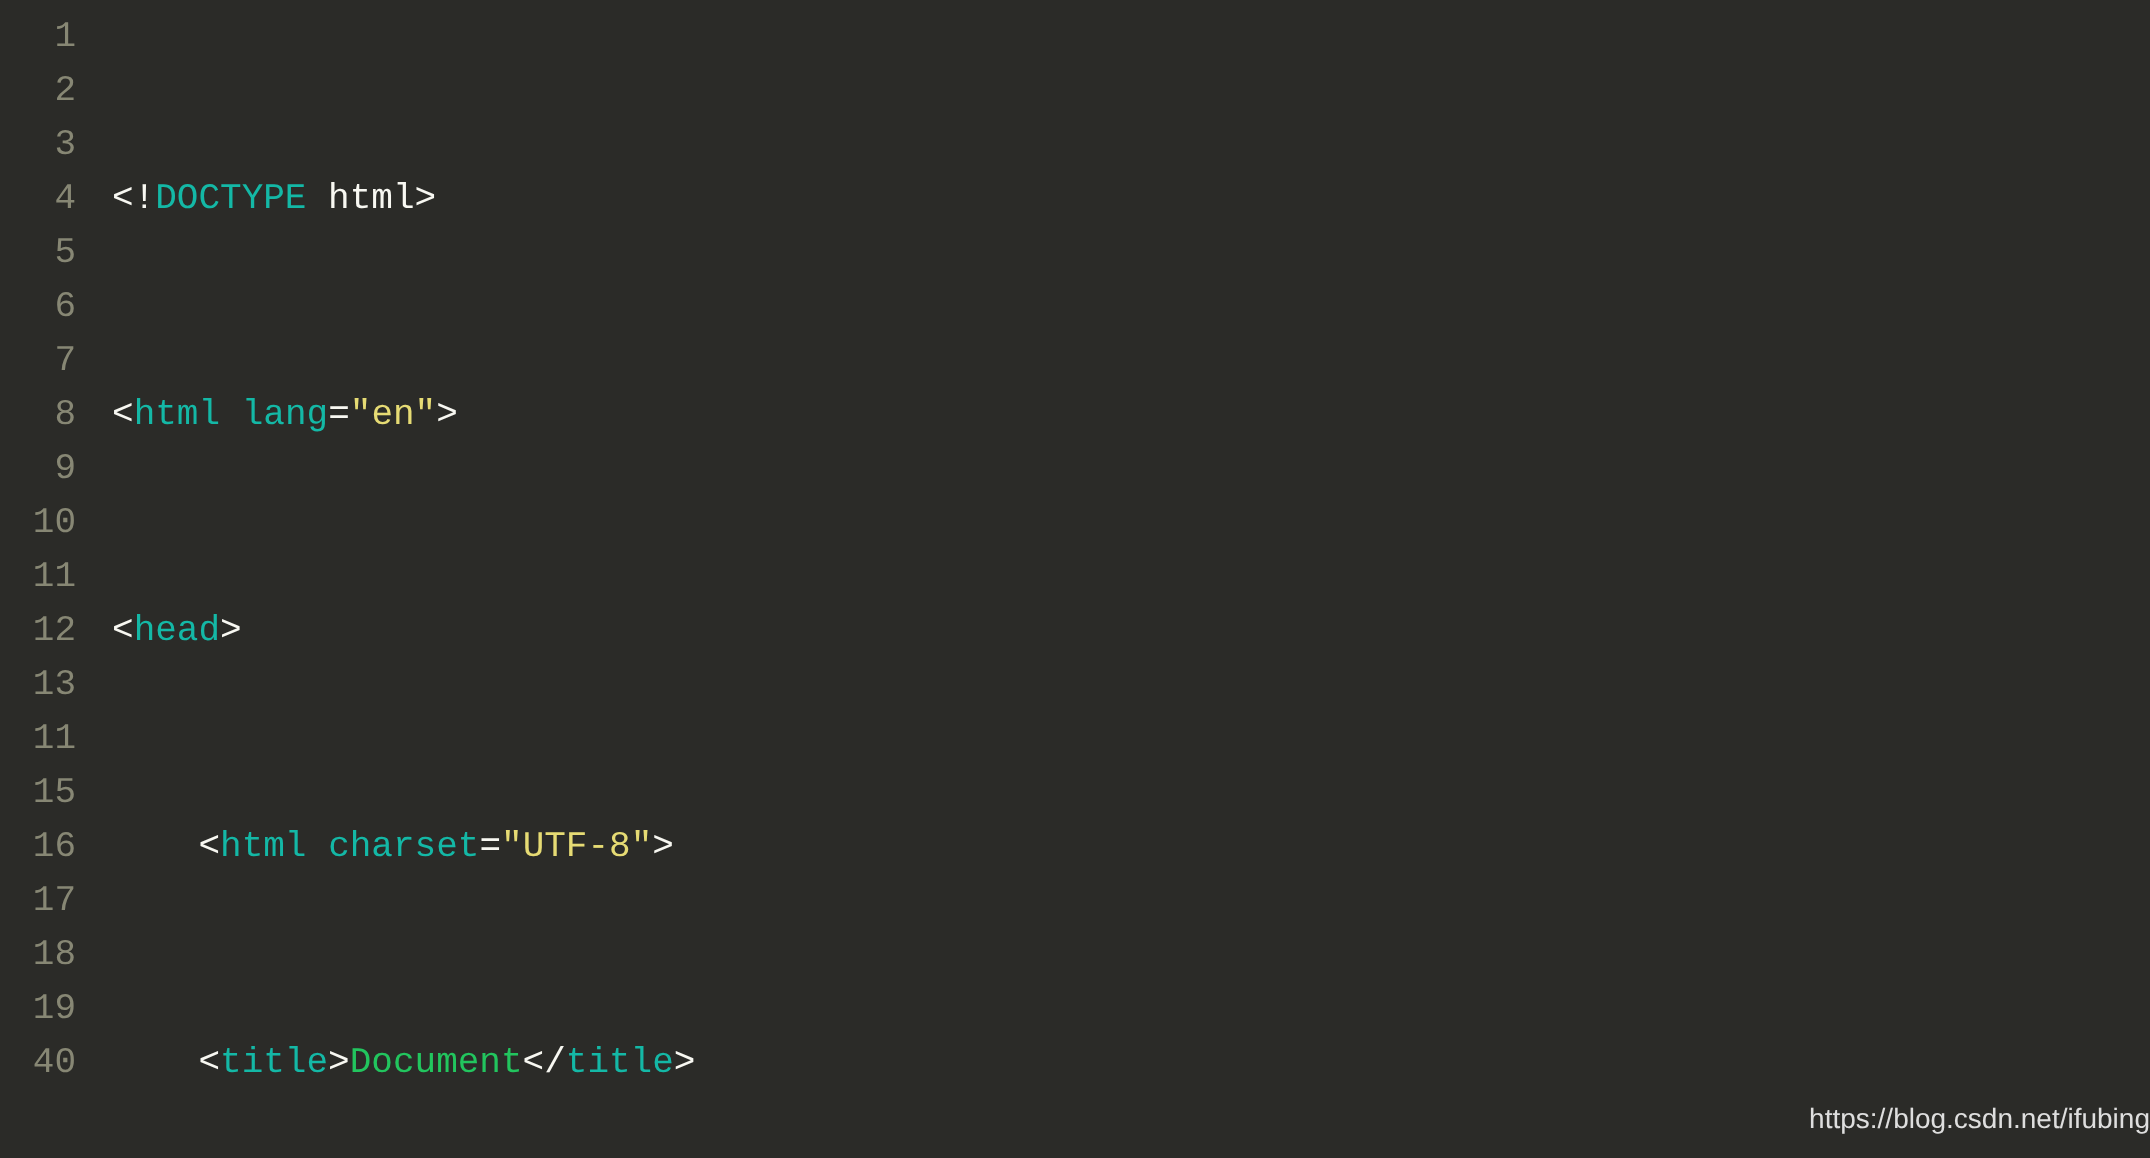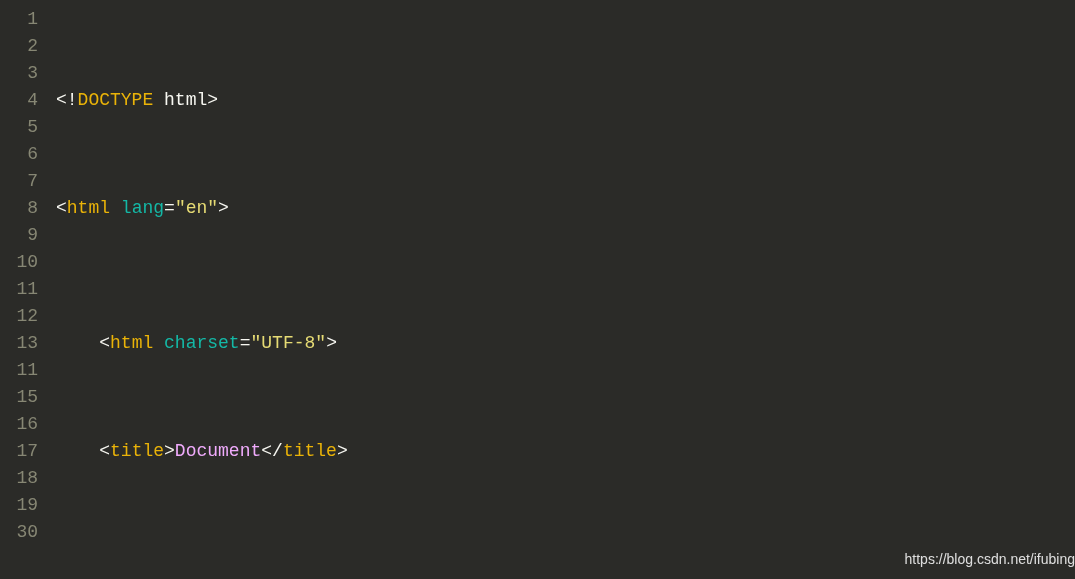--- a/index.html
+++ b/index.html
@@ -30,25 +30,25 @@
     flex: 1;
     color: #f8f8f2;
     white-space: pre;
   }
   .code-line {
     height: 27px;
     padding-left: 8px;
   }
   
   .p  { color: #f8f8f2; }   
-  .kw { color: #eab308; }   
+  .kw { color: #14b8a6; }   
   .attr  { color: #14b8a6; } 
   .eq { color: #f8f8f2; }
   .str { color: #e6db74; }  
-  .txt { color: #f0abfc; }
+  .txt { color: #22c55e; }
   .watermark {
     position: absolute;
     right: 0;
     bottom: 6px;
     color: #f2f2f2;
     font-family: Arial, sans-serif;
     font-size: 14px;
     opacity: 0.9;
   }
 </style>
@@ -69,29 +69,30 @@
     <div>10</div>
     <div>11</div>
     <div>12</div>
     <div>13</div>
     <div>11</div>
     <div>15</div>
     <div>16</div>
     <div>17</div>
     <div>18</div>
     <div>19</div>
-    <div>30</div>
+    <div>40</div>
   </div>
 
   <div class="code">
     
     <div class="code-line"><span class="p">&lt;!</span><span class="kw">DOCTYPE</span><span class="p"> html</span><span class="p">&gt;</span></div>
     
     <div class="code-line"><span class="p">&lt;</span><span class="kw">html</span><span> </span><span class="attr">lang</span><span class="eq">=</span><span class="str">"</span><span class="str">en</span><span class="str">"</span><span class="p">&gt;</span></div>
     
+    <div class="code-line"><span class="p">&lt;</span><span class="kw">head</span><span class="p">&gt;</span></div>
     
     <div class="code-line"><span>    </span><span class="p">&lt;</span><span class="kw">html</span><span> </span><span class="attr">charset</span><span class="eq">=</span><span class="str">"</span><span class="str">UTF-8</span><span class="str">"</span><span class="p">&gt;</span></div>
     
     <div class="code-line"><span>    </span><span class="p">&lt;</span><span class="kw">title</span><span class="p">&gt;</span><span class="txt">Document</span><span class="p">&lt;/</span><span class="kw">title</span><span class="p">&gt;</span></div>
     
     
     
     
     
     

